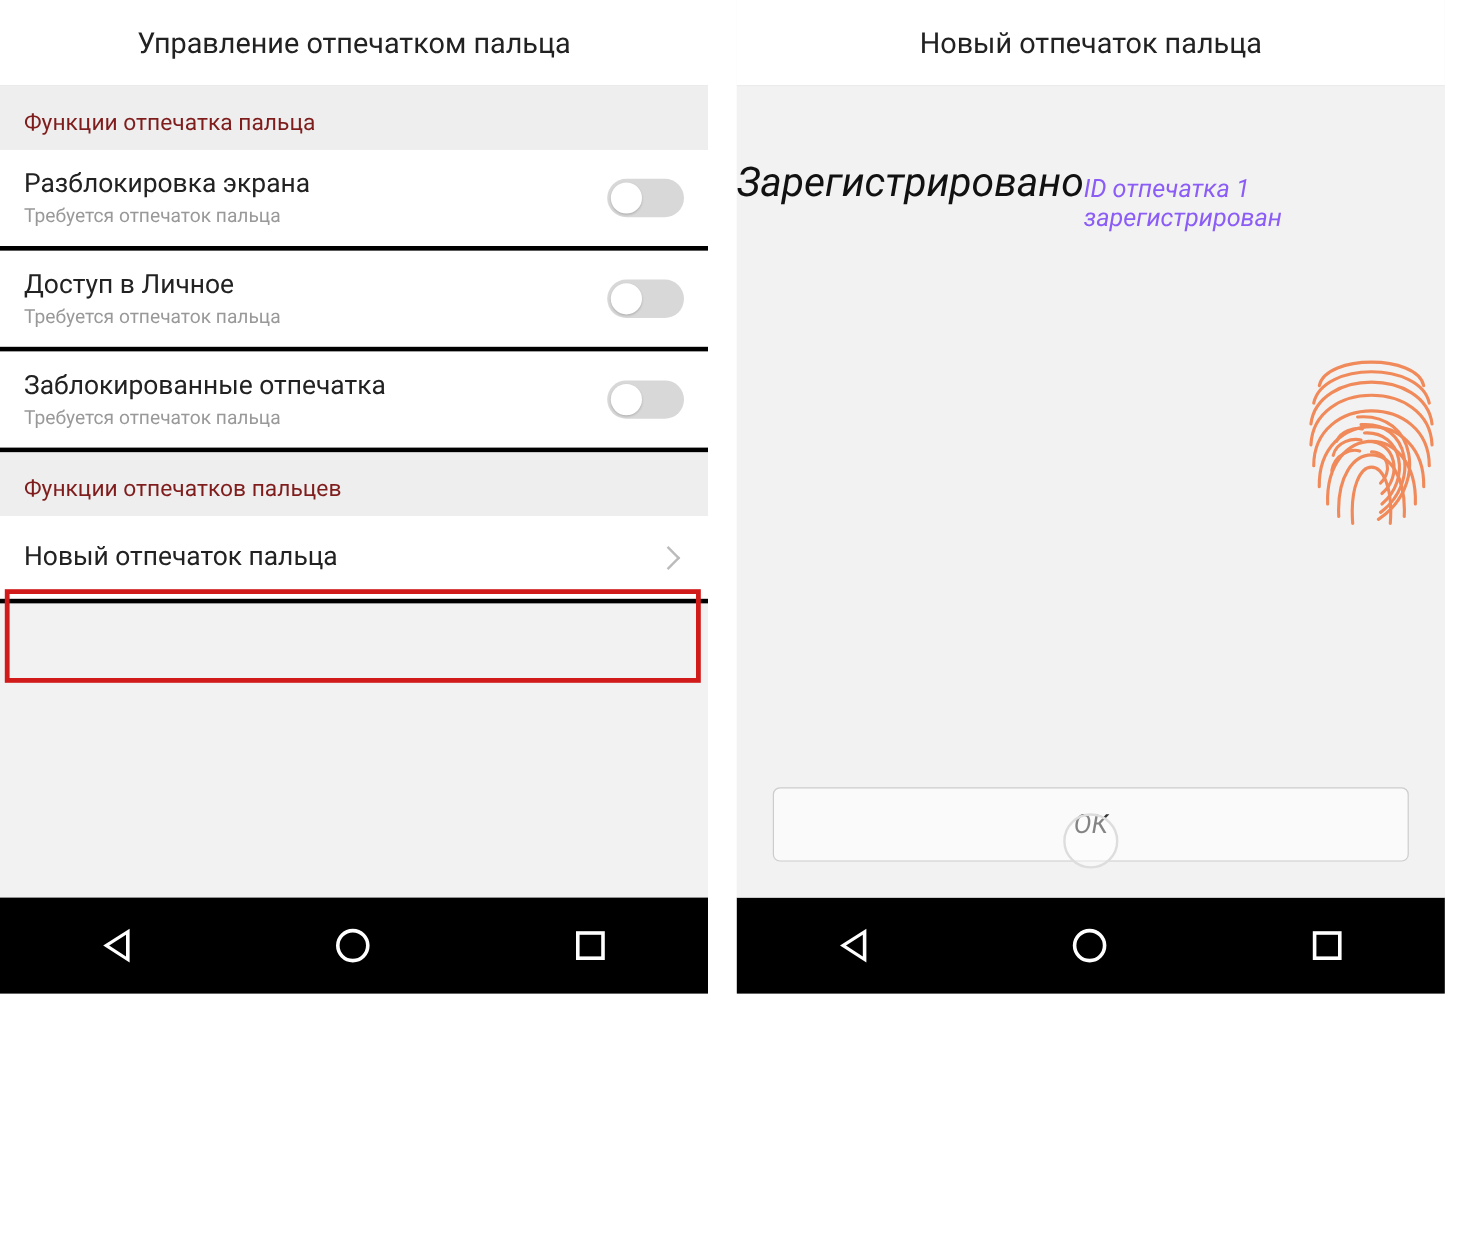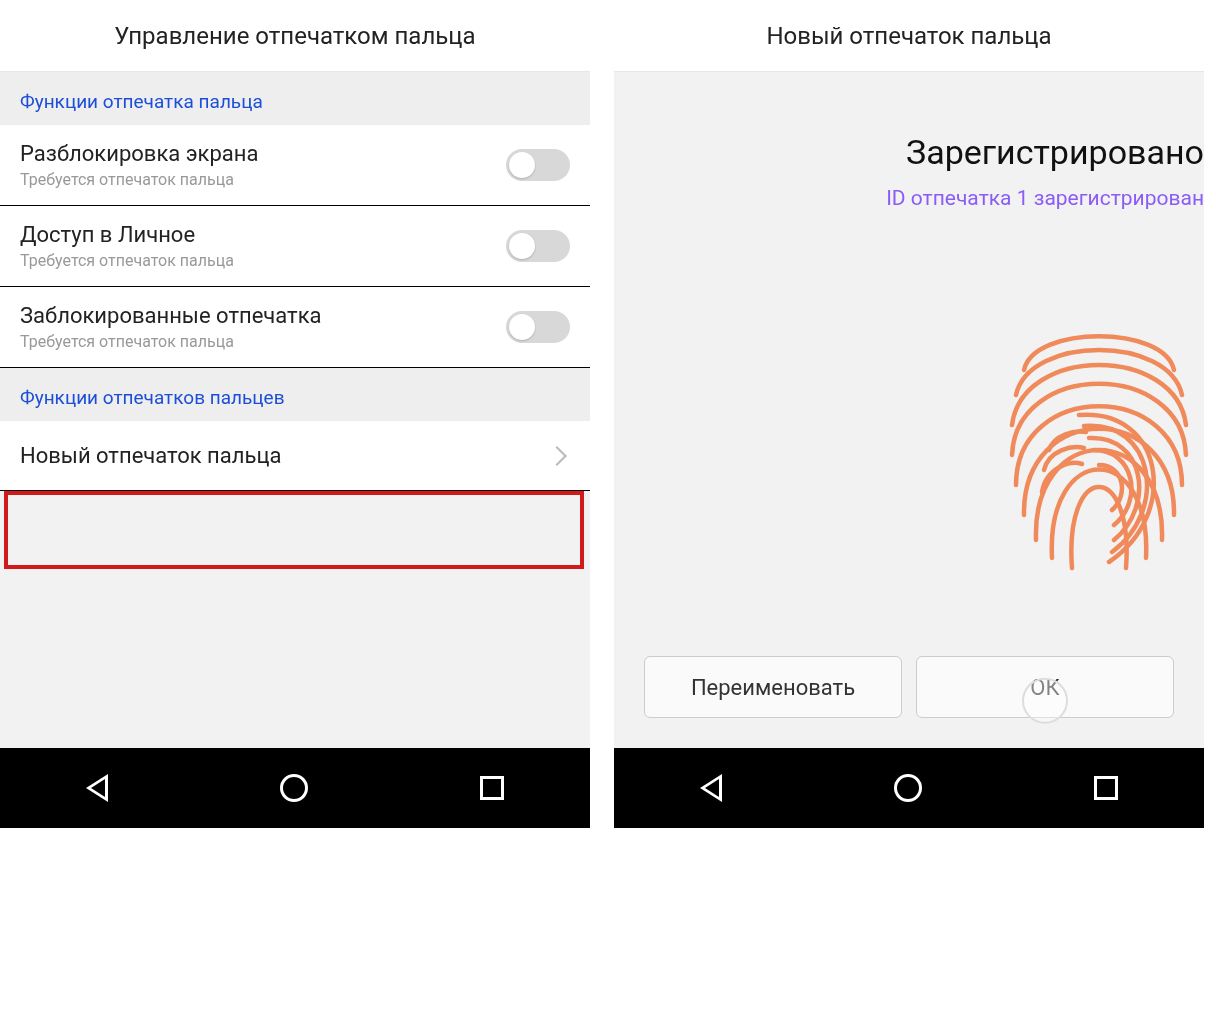--- a/index.html
+++ b/index.html
@@ -27,32 +27,32 @@
     display: flex;
     align-items: center;
     justify-content: center;
     font-size: 24px;
     color: #222;
     border-bottom: 1px solid #e6e6e6;
   }
   
   .section-label {
     background: #eeeeee;
-    color: #1d4ed8;
+    color: #7f1d1d;
     font-size: 19px;
     padding: 18px 20px 12px 20px;
   }
   
   .item {
     background: #fff;
     padding: 16px 20px;
     display: flex;
     align-items: center;
     justify-content: space-between;
-    border-bottom: 1px solid #000000;
+    border-bottom: 4px solid #000000;
   }
   .item .txt { flex: 1; }
   .item-title { font-size: 22px; color: #222; }
   .item-sub { font-size: 16px; color: #999; margin-top: 4px; }
   
   .toggle {
     width: 64px; height: 32px;
     background: #d8d8d8;
     border-radius: 16px;
     position: relative;
@@ -104,24 +104,25 @@
   }
   .nav-sq {
     width: 24px; height: 24px;
     border: 3px solid #fff;
   }
   
   .reg-body {
     flex:1;
     background:#f2f2f2;
     display:flex;
-    flex-direction:column;
-    align-items:flex-end;
+    flex-direction:row;
+    align-items:flex-start;
     padding-top:60px;
     position:relative;
+    font-style:italic;
   }
   .reg-title { font-size: 34px; color:#111; }
   .reg-sub { font-size: 21px; color:#8b5cf6; margin-top:14px; }
   .fp-svg { margin-top: 90px; }
   .btn-row {
     position:absolute;
     bottom: 30px;
     left: 0; right:0;
     display:flex;
     gap: 14px;
@@ -233,23 +234,20 @@
         <path d="M85 115 C 170 108, 186 215, 115 262"></path>
 
         <path d="M55 150 C 60 135, 80 130, 92 132"></path>
         <path d="M50 170 C 55 150, 78 145, 90 148"></path>
         <path d="M48 192 C 52 168, 76 160, 88 164"></path>
       </g>
     </svg>
 
     <div class="btn-row">
       <div class="btn">
-        <span>Переименовать</span>
-      </div>
-      <div class="btn">
         <span>ОК</span>
         <div class="touch-ring"></div>
       </div>
     </div>
   </div>
 
   <div class="navbar">
     <div class="nav-tri-outline"></div>
     <div class="nav-circ"></div>
     <div class="nav-sq"></div>

